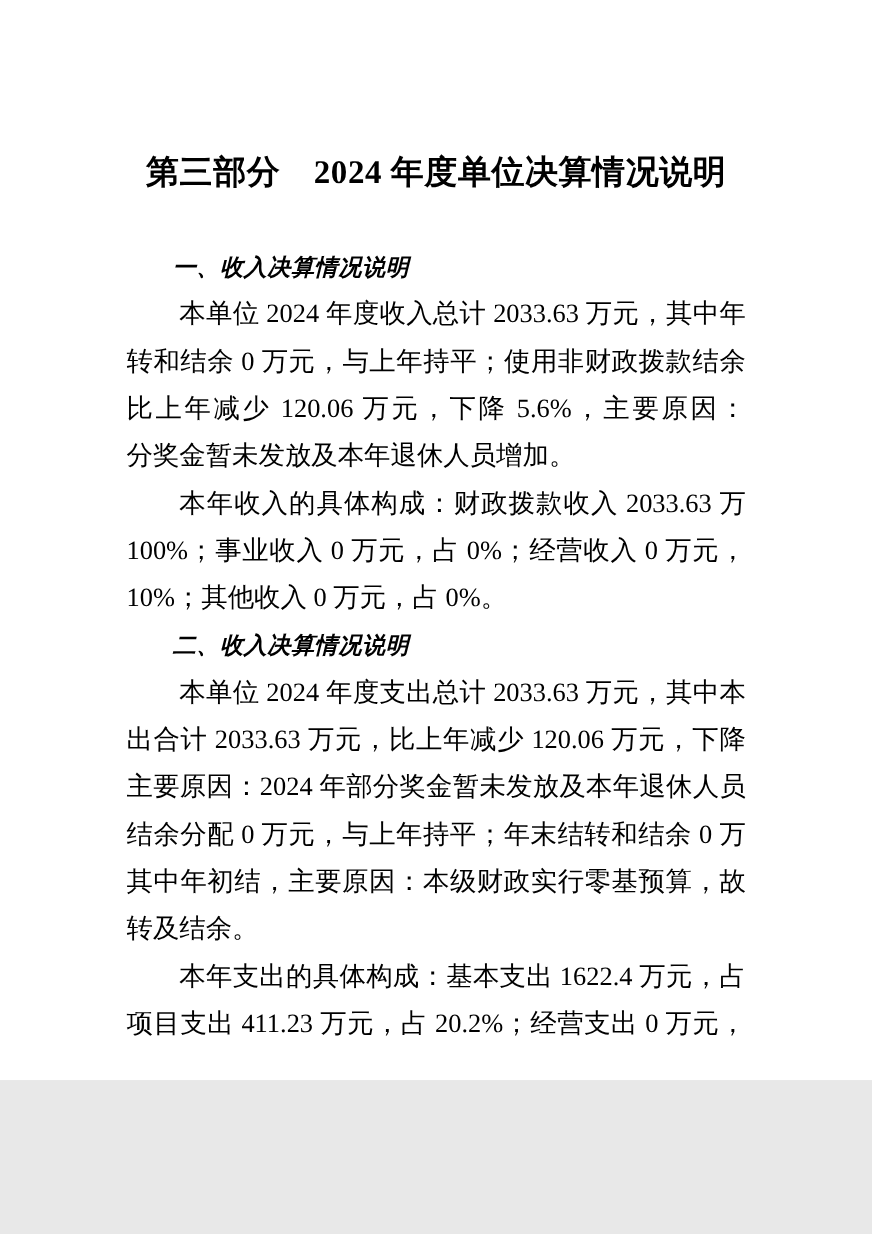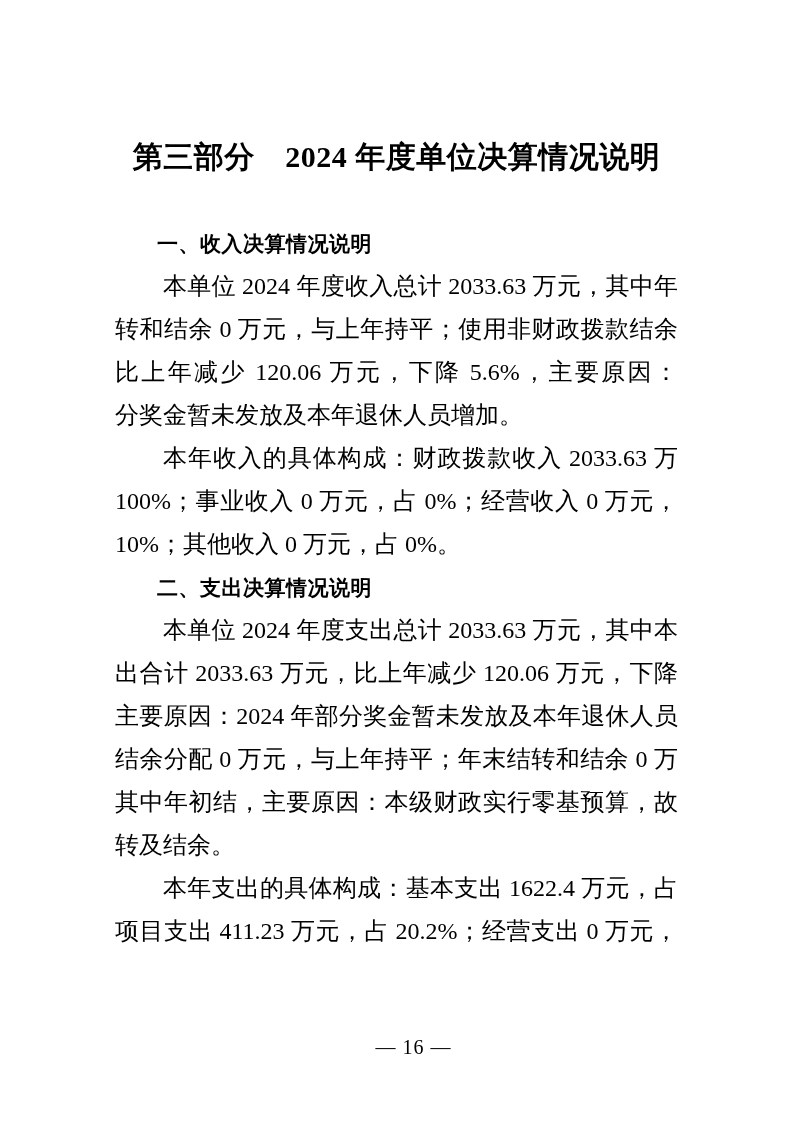--- a/index.html
+++ b/index.html
@@ -3,21 +3,21 @@
 <meta charset="utf-8">
 <style>
   html, body {
     margin: 0;
     padding: 0;
     background: #e8e8e8;
   }
   .page {
     position: relative;
     width: 793px;
-    height: 1122px;
+    height: 982px;
     background: #ffffff;
     margin: 0 auto;
     overflow: hidden;
     font-family: "Liberation Serif", serif;
     color: #000000;
   }
   .content {
     position: absolute;
     left: 115px;
     top: 136px;
@@ -41,20 +41,21 @@
     line-height: 43px;
     overflow: hidden;
   }
   .heading {
     margin: 0;
     font-size: 21px;
     font-weight: bold;
     font-family: "Liberation Sans", sans-serif;
     text-indent: 42px;
     letter-spacing: 0.5px;
+    font-style: italic;
   }
   .body-line {
     font-size: 24px;
     font-family: "Liberation Serif", serif;
   }
   .justify {
     text-align: justify;
     text-align-last: justify;
   }
   .indent {
@@ -86,21 +87,21 @@
 
       <div class="row body-line justify indent">本单位 2024 年度收入总计 2033.63 万元，其中年初结</div>
       <div class="row body-line justify">转和结余 0 万元，与上年持平；使用非财政拨款结余(含专</div>
       <div class="row body-line justify">比上年减少 120.06 万元，下降 5.6%，主要原因：2024 年部</div>
       <div class="row body-line">分奖金暂未发放及本年退休人员增加。</div>
 
       <div class="row body-line justify indent">本年收入的具体构成：财政拨款收入 2033.63 万元，占</div>
       <div class="row body-line justify">100%；事业收入 0 万元，占 0%；经营收入 0 万元，占 0%；</div>
       <div class="row body-line">10%；其他收入 0 万元，占 0%。</div>
 
-      <h2 class="row heading">二、支出决算情况说明</h2>
+      <h2 class="row heading">二、收入决算情况说明</h2>
 
       <div class="row body-line justify indent">本单位 2024 年度支出总计 2033.63 万元，其中本年支</div>
       <div class="row body-line justify">出合计 2033.63 万元，比上年减少 120.06 万元，下降 5.6%，</div>
       <div class="row body-line justify">主要原因：2024 年部分奖金暂未发放及本年退休人员增加；</div>
       <div class="row body-line justify">结余分配 0 万元，与上年持平；年末结转和结余 0 万元，与</div>
       <div class="row body-line justify">其中年初结，主要原因：本级财政实行零基预算，故无年末结</div>
       <div class="row body-line">转及结余。</div>
 
       <div class="row body-line justify indent">本年支出的具体构成：基本支出 1622.4 万元，占 79.8%；</div>
       <div class="row body-line justify">项目支出 411.23 万元，占 20.2%；经营支出 0 万元，占 0%；</div>

